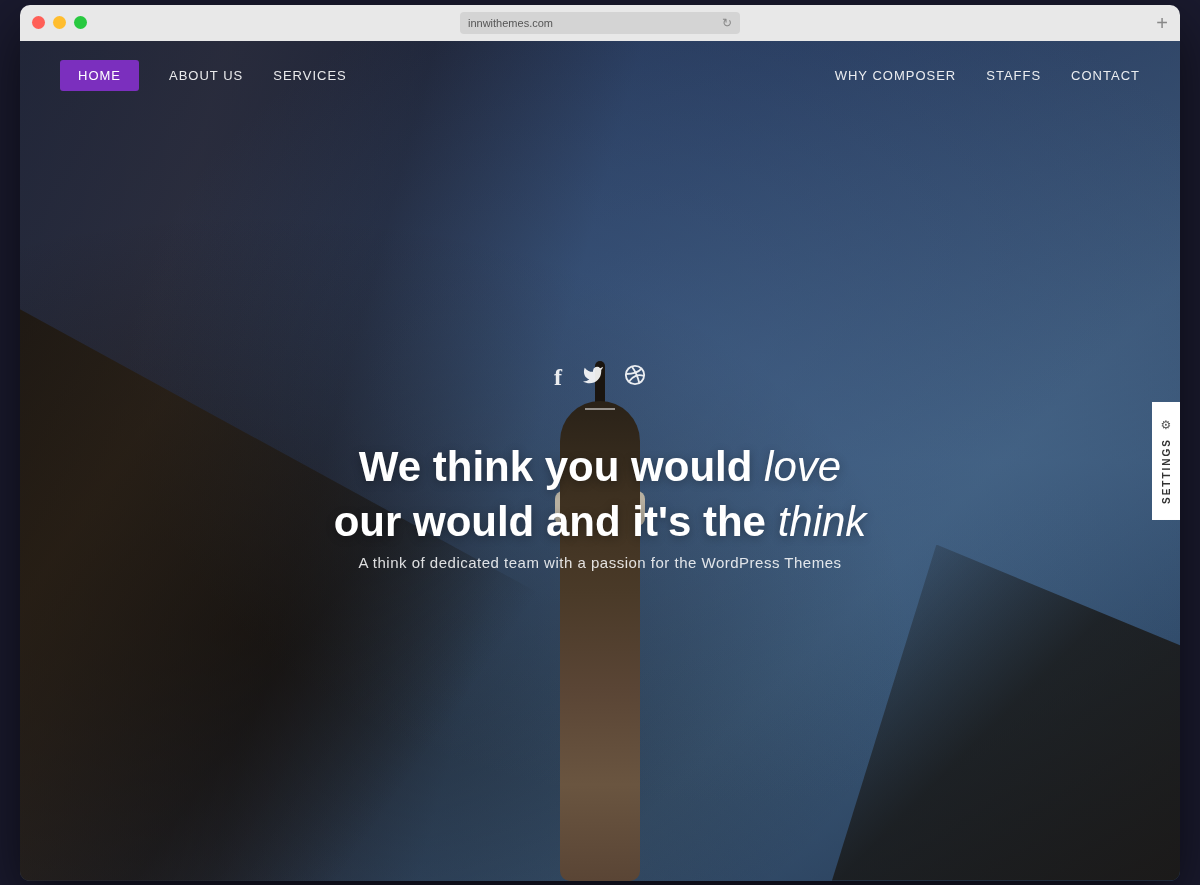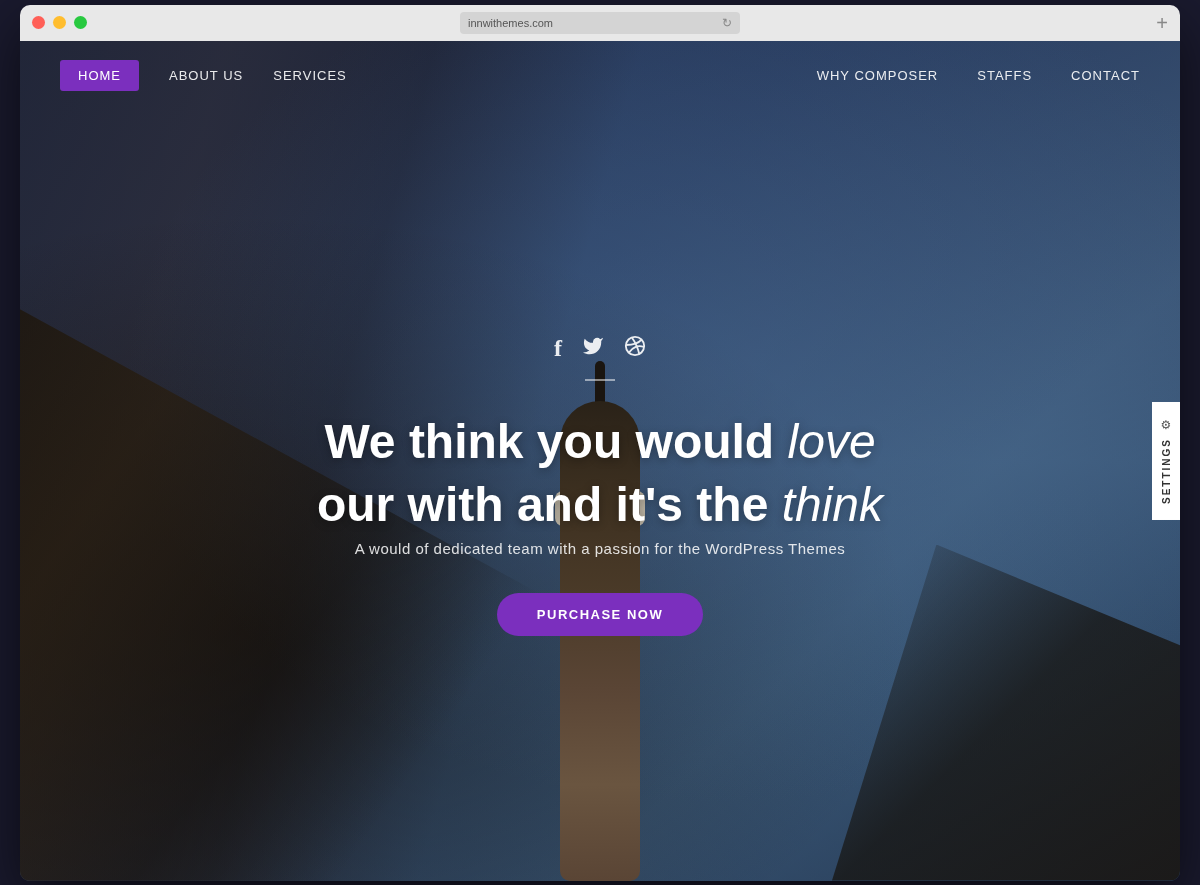--- a/index.html
+++ b/index.html
@@ -158,21 +158,21 @@
     .nav-left {
       display: flex;
       align-items: center;
       gap: 30px;
       margin-right: auto;
     }
 
     .nav-right {
       display: flex;
       align-items: flex-start;
-      gap: 39px;
+      gap: 30px;
       margin-left: auto;
     }
 
     .nav-item {
       color: #ffffff;
       font-size: 13px;
       font-weight: 500;
       letter-spacing: 1px;
       text-transform: uppercase;
       cursor: pointer;
@@ -239,21 +239,21 @@
 
     .social-divider {
       width: 30px;
       height: 2px;
       background: rgba(255,255,255,0.5);
       margin: 0 auto 30px;
     }
 
     .hero-title {
       color: white;
-      font-size: 48px;
+      font-size: 42px;
       font-weight: 700;
       line-height: 1.3;
       margin-bottom: 4px;
       text-shadow: 0 2px 10px rgba(0,0,0,0.3);
     }
 
     .hero-title em {
       font-style: italic;
       font-weight: 400;
     }
@@ -437,26 +437,25 @@
                 <circle cx="12" cy="12" r="10"></circle>
                 <path d="M8.56 2.75c4.37 6.03 6.02 9.42 8.03 17.72m2.54-15.38c-3.72 4.35-8.94 5.66-16.88 5.85m19.5 1.9c-3.5-.93-6.63-.82-8.94 0-2.58.92-5.01 2.86-7.44 6.32"></path>
               </svg>
           </span>
         </div>
 
         <div class="social-divider"></div>
 
         <h1 class="hero-title">
           <span>We think you would </span><em>love</em><br>
-          <span>our with and it's the </span><em>think</em><br>
+          <span>our would and it's the </span><em>think</em><br>
         </h1>
 
-        <p class="hero-subtitle">A would of dedicated team with a passion for the WordPress Themes</p>
-
-        <button class="purchase-btn">PURCHASE NOW</button>
+        <p class="hero-subtitle">A think of dedicated team with a passion for the WordPress Themes</p>
+
       </div>
 
       <div class="settings-tab">
         <span class="settings-gear">⚙</span>
         <span class="settings-tab-text">SETTINGS</span>
       </div>
 
     </div>
   </div>
 </div>

